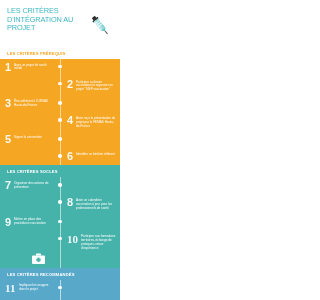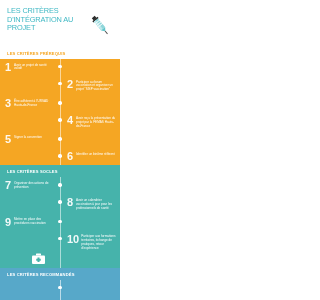--- a/index.html
+++ b/index.html
@@ -87,21 +87,21 @@
   .row.right .card { padding-right:4px; }
 
   .num {
     font-size:11px;
     font-weight:bold;
     line-height:10px;
     color:rgba(255,255,255,0.92);
     flex:0 0 auto;
     min-width:7px;
   }
-  .num.wide { min-width:12px; }
+  .num.wide { min-width:12px;font-family:Liberation Serif, serif; }
 
   .ctext {
     font-size:3.1px;
     line-height:3.9px;
     color:#ffffff;
     padding-top:1.5px;
   }
 
   .dot {
     position:absolute;
@@ -247,20 +247,24 @@
 
   </div>
 </div>
 
 <div class="section-head head-reco">LES CRITÈRES RECOMMANDÉS</div>
 <div class="band band-reco">
   <div class="timeline"></div>
   <div class="rows">
 
     <div class="row left">
+      <div class="card">
+        <span class="num wide">11</span>
+        <span class="ctext">Impliquer les usagers dans le projet</span>
+      </div>
       <span class="dot"></span>
     </div>
 
     <div class="row right">
       <div class="card">
         <span class="num wide">12</span>
         <span class="ctext">Ouvrir le projet vers l'extérieur et le quartier</span>
       </div>
 
     </div>

